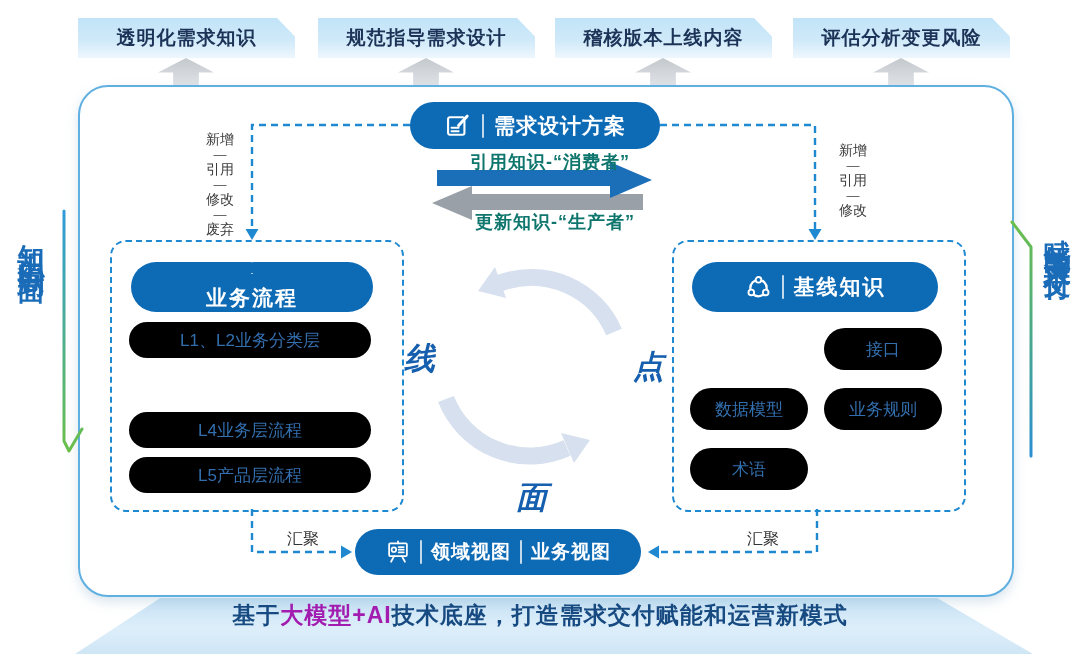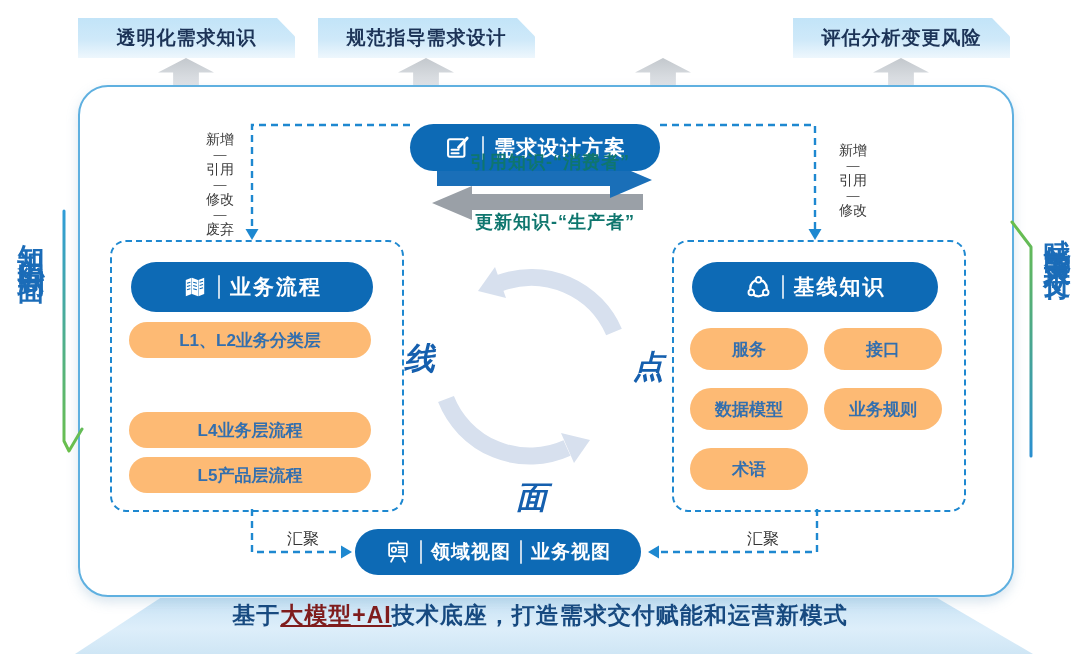--- a/index.html
+++ b/index.html
@@ -24,30 +24,30 @@
   .container{
     position:absolute;left:78px;top:85px;width:932px;height:508px;z-index:1;
     background:#fff;border:2px solid #5fb0e0;border-radius:30px;
     box-shadow:0 5px 12px rgba(120,160,195,.28);
   }
   .pill{
     position:absolute;z-index:4;background:#0d6ab5;color:#fff;font-weight:bold;
     display:flex;align-items:center;justify-content:center;gap:10px;
   }
   .pill .divider{width:2px;height:24px;background:rgba(255,255,255,.75);border-radius:1px;}
-  .design-pill{left:410px;top:102px;width:250px;height:47px;font-size:21px;border-radius:24px;letter-spacing:1px;margin-top:22px;}
-  .process-header{left:131px;top:262px;width:242px;height:50px;font-size:21px;border-radius:25px;letter-spacing:2px;}
+  .design-pill{left:410px;top:102px;width:250px;height:47px;font-size:21px;border-radius:24px;letter-spacing:1px;}
+  .process-header{left:131px;top:262px;width:242px;height:50px;font-size:21px;border-radius:25px;letter-spacing:2px;flex-direction:column;}
   .knowledge-header{left:692px;top:262px;width:246px;height:50px;font-size:21px;border-radius:25px;letter-spacing:2px;text-align:center;}
   .views-pill{left:355px;top:529px;width:286px;height:46px;font-size:19px;border-radius:23px;gap:9px;letter-spacing:1px;}
   .dashed-box{position:absolute;z-index:2;border:2px dashed #1e88d0;border-radius:16px;}
   .box-process{left:110px;top:240px;width:290px;height:268px;}
   .box-knowledge{left:672px;top:240px;width:290px;height:268px;}
   .item-pill{
-    position:absolute;z-index:3;background:#fdba74;color:#336fae;font-size:17px;
-    display:flex;align-items:center;justify-content:center;border-radius:19px;font-weight:bold;
+    position:absolute;z-index:3;background:#000000;color:#336fae;font-size:17px;
+    display:flex;align-items:center;justify-content:center;border-radius:19px;
   }
   .p-item{left:129px;width:242px;height:36px;}
   .k-item{width:118px;height:42px;border-radius:21px;}
   .ops{
     position:absolute;z-index:4;width:44px;display:flex;flex-direction:column;align-items:center;
     font-size:14px;color:#3a3a3a;line-height:17px;
   }
   .ops .sep{color:#555;font-size:13px;line-height:13px;}
   .flow-label{position:absolute;z-index:4;width:220px;text-align:center;font-weight:bold;font-size:18px;color:#0f766e;letter-spacing:1px;}
   .cycle-label{position:absolute;z-index:4;font-family:"DejaVu Serif",serif;font-style:italic;font-weight:bold;font-size:31px;color:#155fae;}
@@ -55,33 +55,36 @@
   .side-text{position:absolute;z-index:4;writing-mode:vertical-rl;font-size:27px;font-weight:bold;color:#1b6cb8;letter-spacing:7px;}
   .trapezoid{
     position:absolute;left:75px;top:598px;width:958px;height:56px;z-index:0;
     background:linear-gradient(180deg,#c8e3f5 0%,#ddeefa 55%,#cfe6f5 100%);
     clip-path:polygon(8.9% 0,90% 0,100% 100%,0 100%);
   }
   .footer-text{
     position:absolute;left:0;top:599px;width:1080px;z-index:1;text-align:center;
     font-size:23px;line-height:32px;color:#174a80;font-weight:600;letter-spacing:1px;
   }
-  .footer-text .hl{font-weight:900;color:#7f1d1d;text-decoration:underline;}
+  .footer-text .hl{font-weight:900;color:#a21caf;}
   #overlay{position:absolute;left:0;top:0;z-index:3;pointer-events:none;}
 </style>
 </head>
 <body>
 
 <div id="canvas">
 
   <div class="banner" style="left:78px">
       <span>透明化需求知识</span>
     </div>
   <div class="banner" style="left:318px">
       <span>规范指导需求设计</span>
+    </div>
+  <div class="banner" style="left:555px">
+      <span>稽核版本上线内容</span>
     </div>
   <div class="banner" style="left:793px">
       <span>评估分析变更风险</span>
     </div>
 
   <div class="up-arrow" style="left:158px"></div>
   <div class="up-arrow" style="left:398px"></div>
   <div class="up-arrow" style="left:635px"></div>
   <div class="up-arrow" style="left:873px"></div>
 
@@ -147,21 +150,20 @@
   <div class="pill knowledge-header">
     <svg width="27" height="27" viewBox="0 0 24 24" fill="none">
       <circle cx="12" cy="12.5" r="7.3" stroke="#fff" stroke-width="2"></circle>
       <circle cx="12" cy="5.2" r="2.5" fill="#0d6ab5" stroke="#fff" stroke-width="1.7"></circle>
       <circle cx="5.6" cy="16.4" r="2.5" fill="#0d6ab5" stroke="#fff" stroke-width="1.7"></circle>
       <circle cx="18.4" cy="16.4" r="2.5" fill="#0d6ab5" stroke="#fff" stroke-width="1.7"></circle>
     </svg>
     <span class="divider"></span>
     <span>基线知识</span>
   </div>
-  <div class="item-pill k-item" style="left:690px;top:328px">服务</div>
   <div class="item-pill k-item" style="left:824px;top:328px">接口</div>
   <div class="item-pill k-item" style="left:690px;top:388px">数据模型</div>
   <div class="item-pill k-item" style="left:690px;top:448px">术语</div>
   <div class="item-pill k-item" style="left:824px;top:388px">业务规则</div>
 
   <div class="cycle-label" style="left:404px;top:338px">线</div>
   <div class="cycle-label" style="left:633px;top:346px">点</div>
   <div class="cycle-label" style="left:516px;top:477px">面</div>
 
   <div class="converge" style="left:287px;top:529px">汇聚</div>

